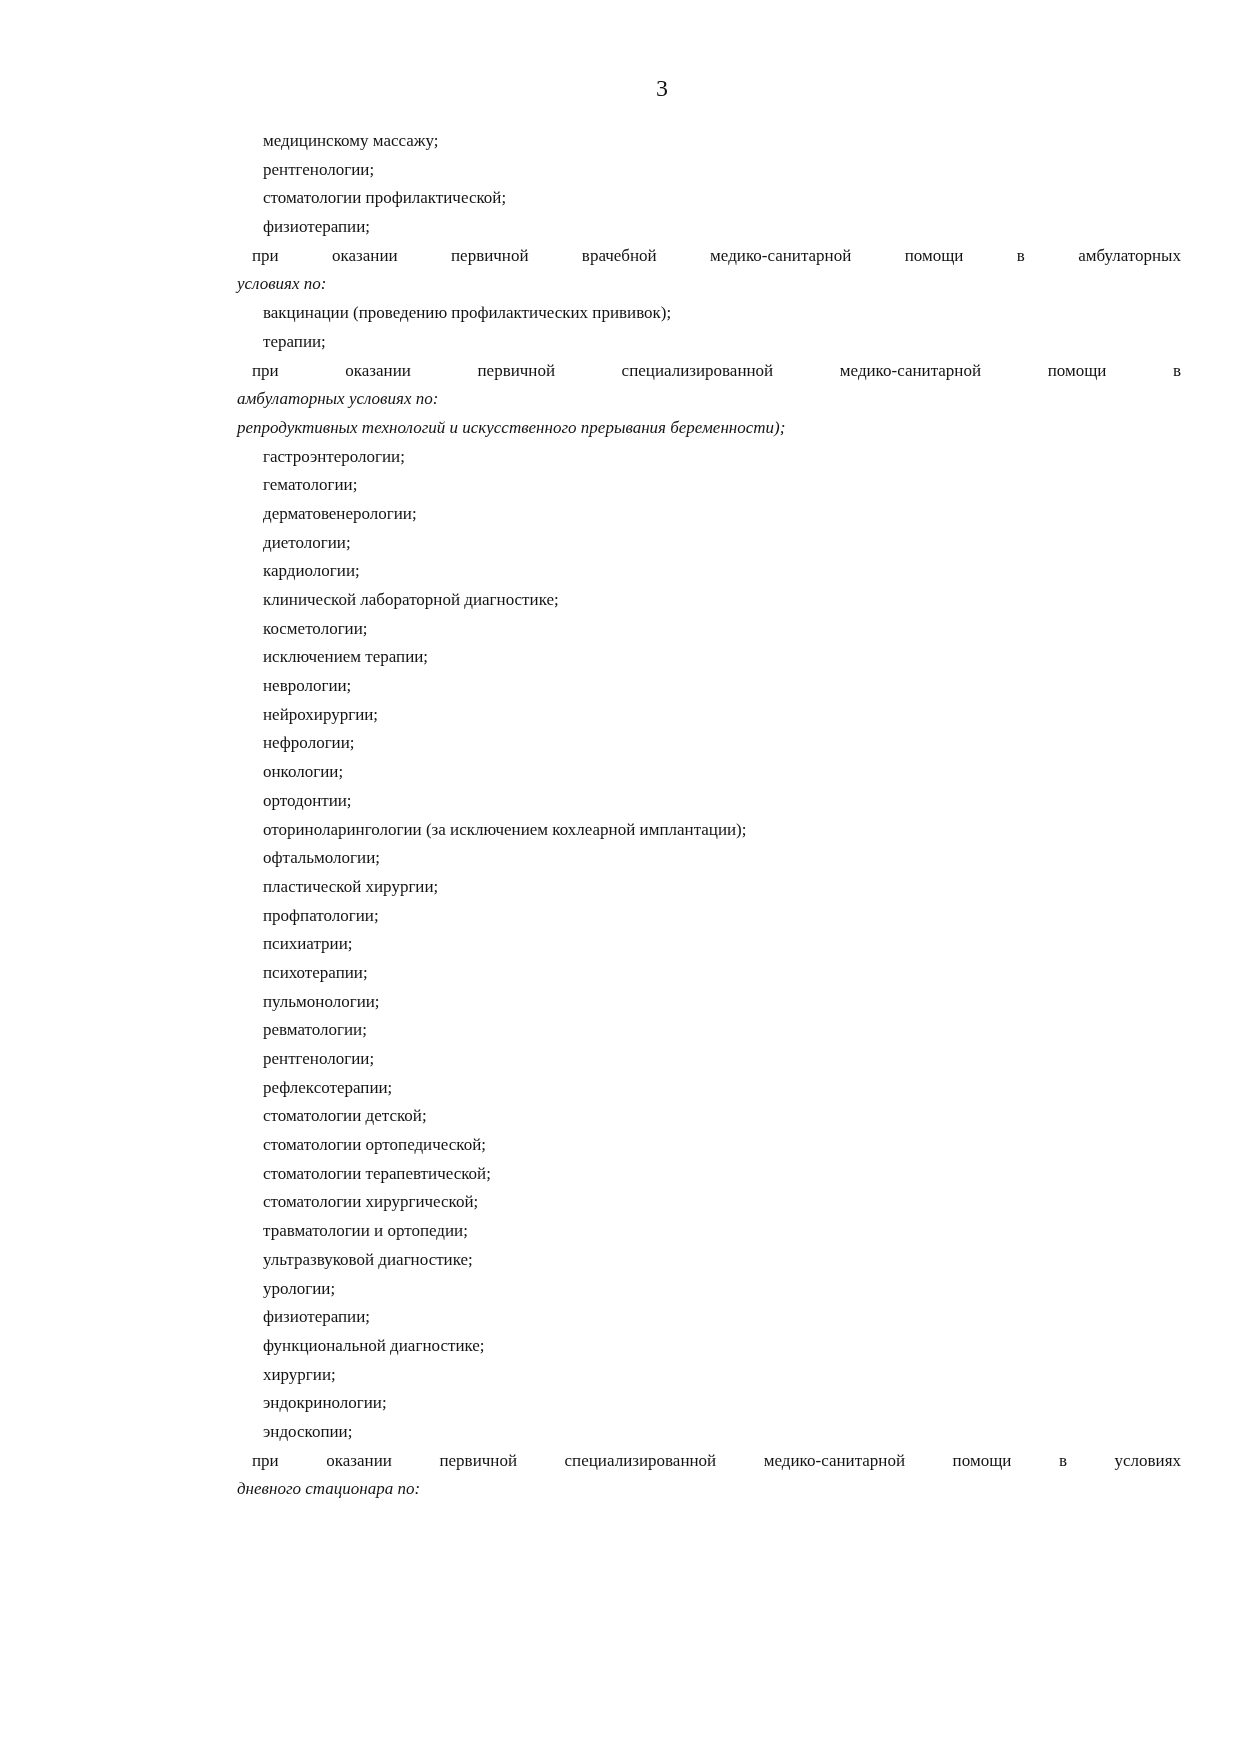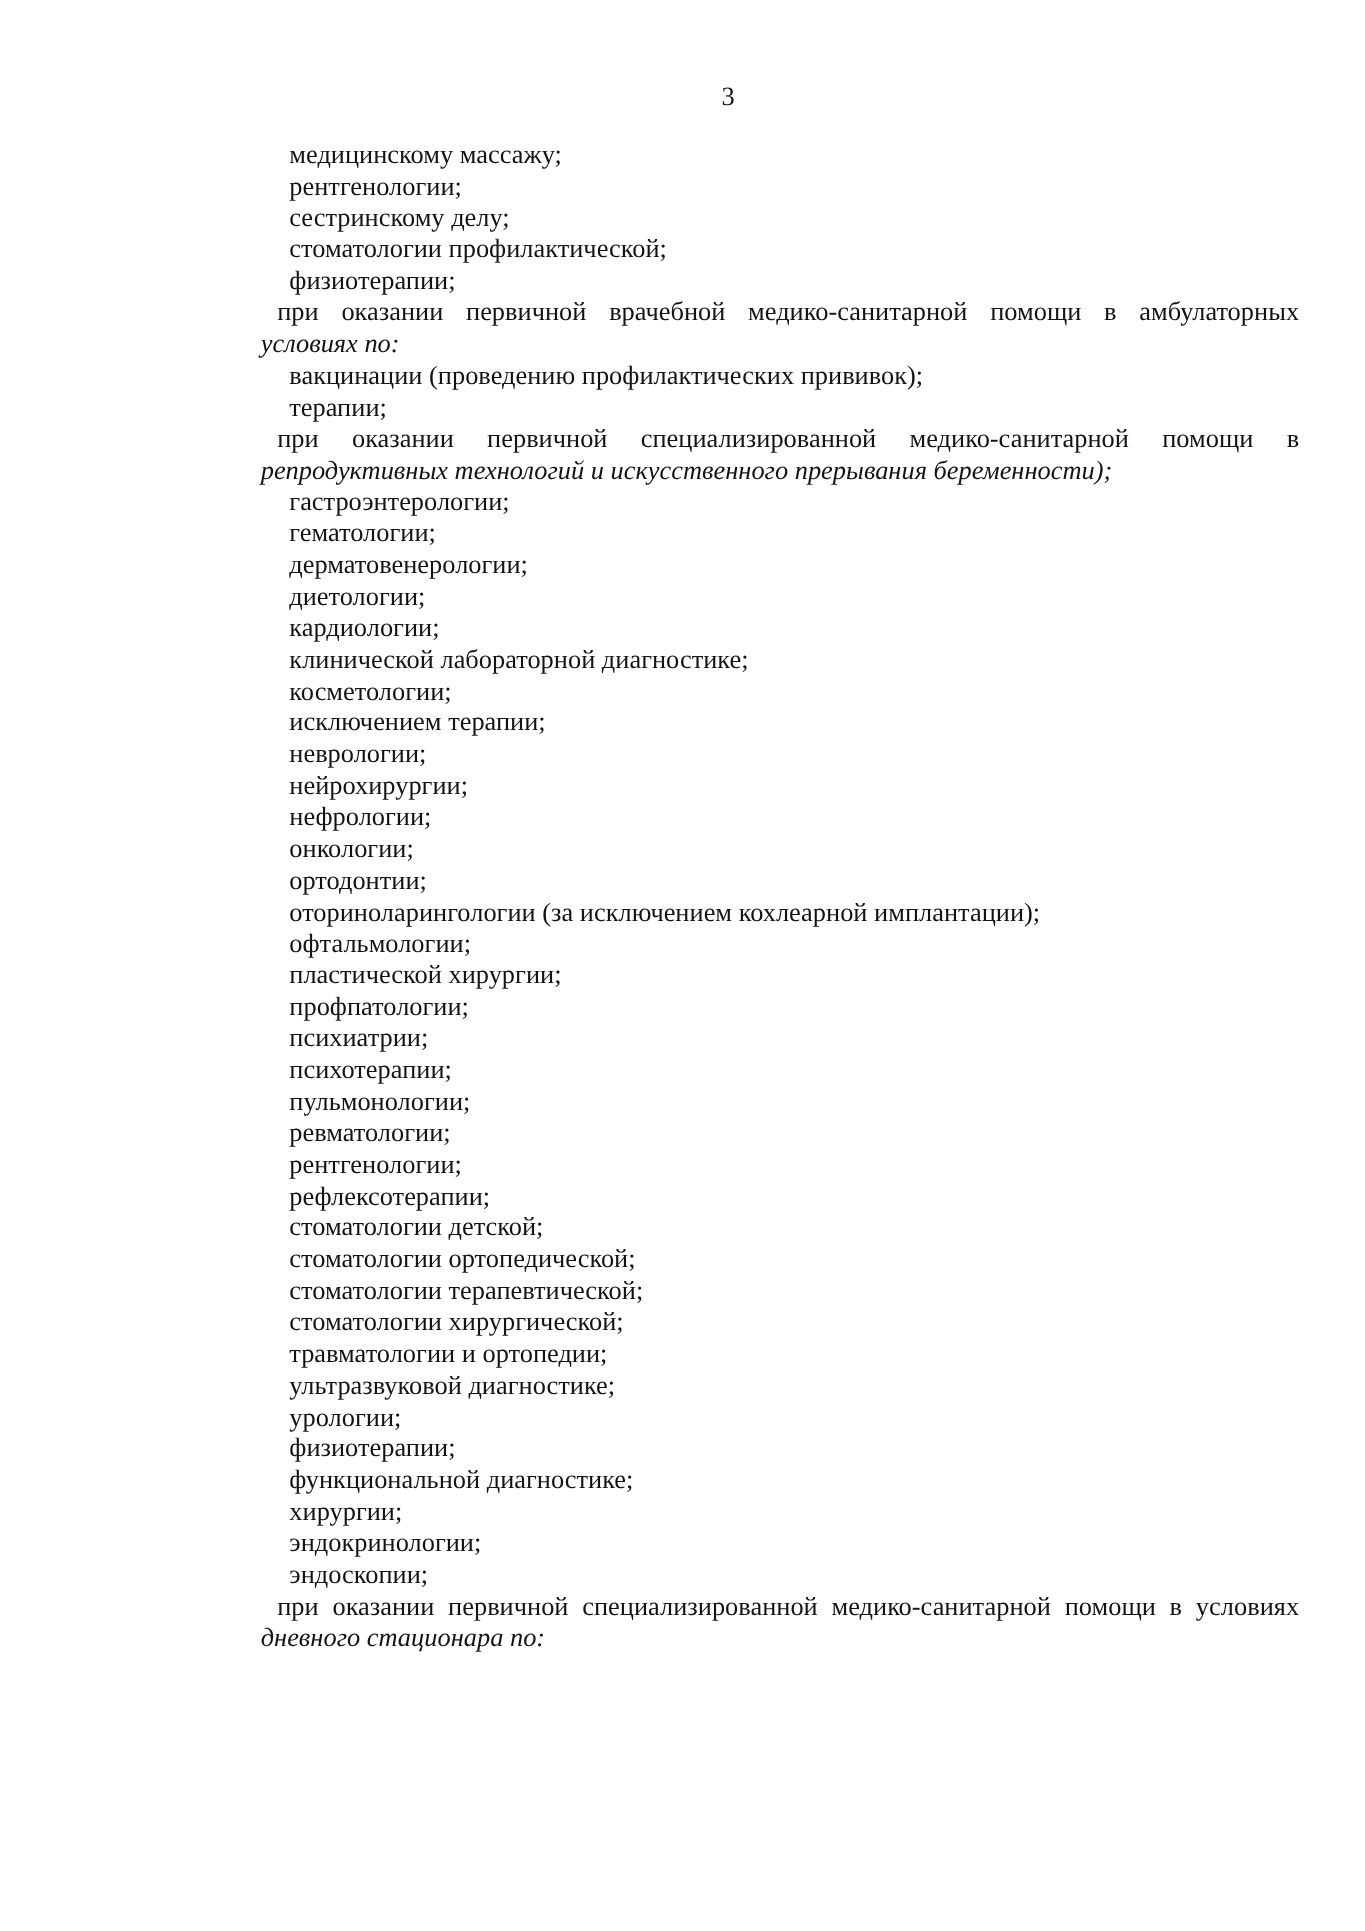--- a/index.html
+++ b/index.html
@@ -21,21 +21,21 @@
     top: 74px;
     left: 656px;
     font-size: 24px;
     line-height: 29px;
   }
   .text-block {
     position: absolute;
     left: 237px;
     top: 127px;
     width: 944px;
-    font-size: 24px;
+    font-size: 17px;
     line-height: 28.7px;
   }
   .line { height: 28.7px; }
   
   .line.item { padding-left: 26px; }
   
   .line.item-j {
     padding-left: 26px;
     text-align: justify;
     text-align-last: justify;
@@ -50,28 +50,28 @@
   .line.cont { padding-left: 0; font-style: italic; }
 </style>
 </head>
 <body>
 
 <div class="page">
   <div class="page-number">3</div>
   <div class="text-block" id="lines">
       <div class="line item">медицинскому массажу;</div>
       <div class="line item">рентгенологии;</div>
-      <div class="line item">сестринскому делу;</div>
       <div class="line item">стоматологии профилактической;</div>
       <div class="line item">физиотерапии;</div>
       <div class="line para-j">при оказании первичной врачебной медико-санитарной помощи в амбулаторных</div>
       <div class="line cont">условиях по:</div>
       <div class="line item">вакцинации (проведению профилактических прививок);</div>
       <div class="line item">терапии;</div>
       <div class="line para-j">при оказании первичной специализированной медико-санитарной помощи в</div>
+      <div class="line cont">амбулаторных условиях по:</div>
       <div class="line cont">репродуктивных технологий и искусственного прерывания беременности);</div>
       <div class="line item">гастроэнтерологии;</div>
       <div class="line item">гематологии;</div>
       <div class="line item">дерматовенерологии;</div>
       <div class="line item">диетологии;</div>
       <div class="line item">кардиологии;</div>
       <div class="line item">клинической лабораторной диагностике;</div>
       <div class="line item">косметологии;</div>
       <div class="line item">исключением терапии;</div>
       <div class="line item">неврологии;</div>

